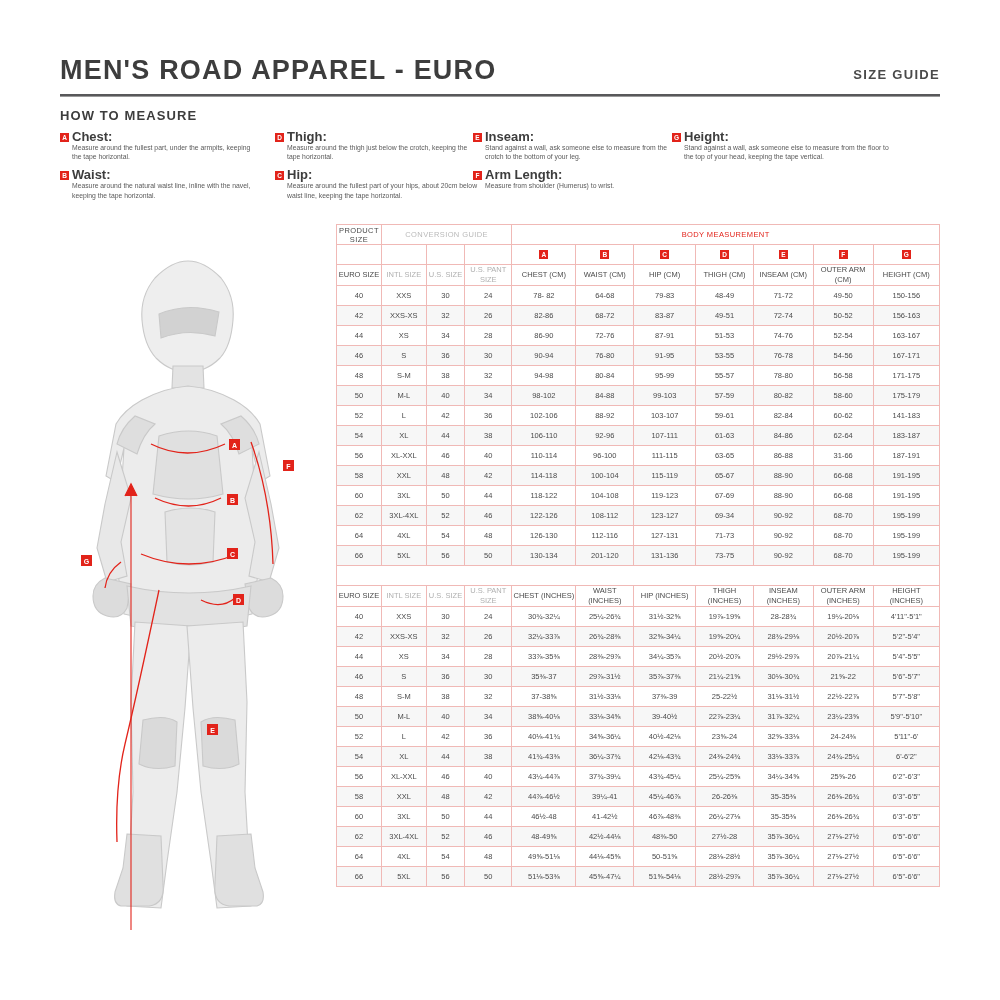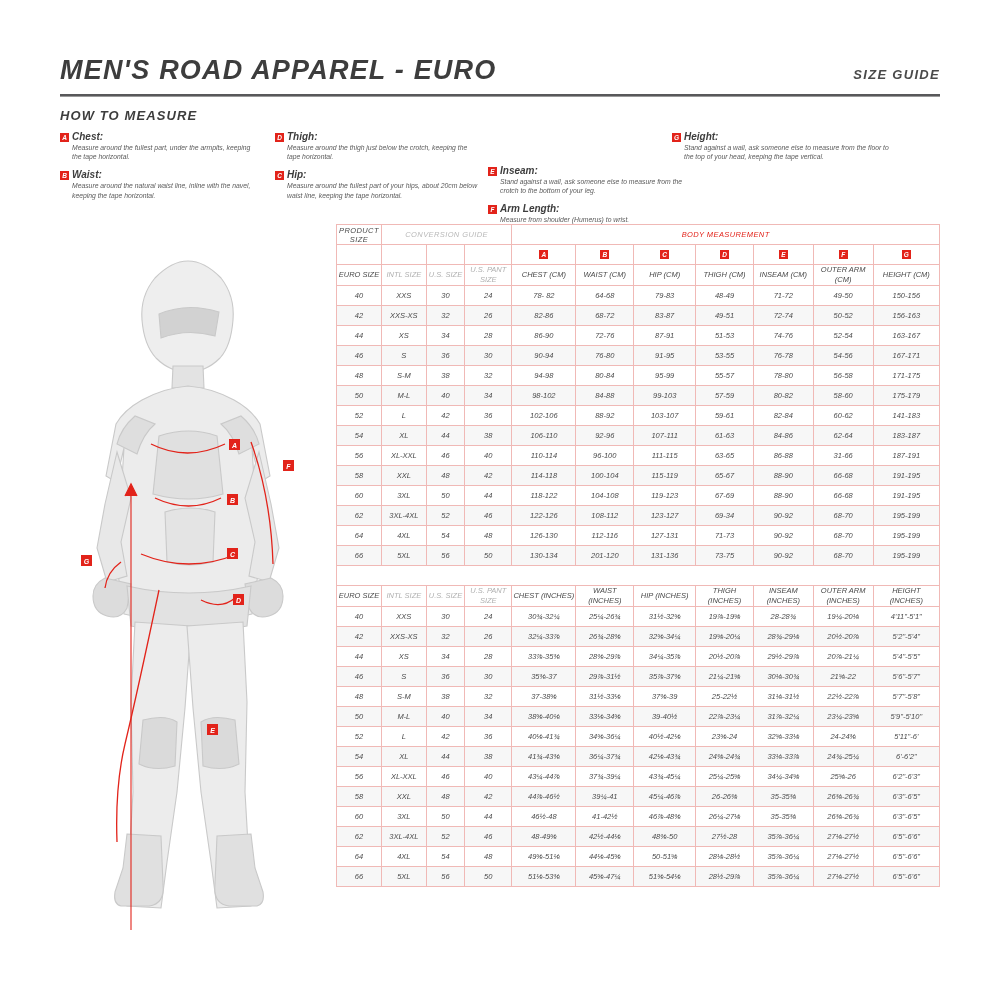--- a/index.html
+++ b/index.html
@@ -11,21 +11,21 @@
     width: 1000px;
     height: 1000px;
     font-family: "Liberation Sans", sans-serif;
     color: #3a3a3a;
     position: relative;
     overflow: hidden;
   }
   .page {
     position: absolute;
     left: 0; top: 0;
-    width: 1000px; height: 1000px; font-style: italic;
+    width: 1000px; height: 1000px;
   }
 
   
   .header {
     position: absolute;
     left: 60px; top: 55px;
     width: 880px;
   }
   .header-title {
     font-size: 27px;
@@ -68,37 +68,37 @@
     position: absolute;
     left: 60px; top: 132px;
     width: 880px;
   }
   .mcol {
     position: absolute;
     top: 0;
   }
   .mcol.c1 { left: 0px;   width: 195px; }
   .mcol.c2 { left: 215px; width: 205px; }
-  .mcol.c3 { left: 428px; width: 195px; margin-top: 34px; }
+  .mcol.c3 { left: 413px; width: 195px; }
   .mcol.c4 { left: 612px; width: 220px; }
 
   .mitem { position: relative; padding-left: 12px; margin-bottom: 9px; }
   .mbadge {
     position: absolute;
     left: 0; top: 1px;
     width: 9px; height: 9px;
     background: #e2231a;
     color: #fff;
     font-size: 6.5px;
     font-weight: bold;
     line-height: 9px;
     text-align: center;
   }
   .mlabel {
-    font-size: 10px;
+    font-size: 13px;
     font-weight: bold;
     color: #3d3d3d;
     line-height: 10px;
   }
   .mtext {
     font-size: 6.8px;
     color: #5a5a5a;
     line-height: 9.2px;
     margin-top: 1px;
   }

